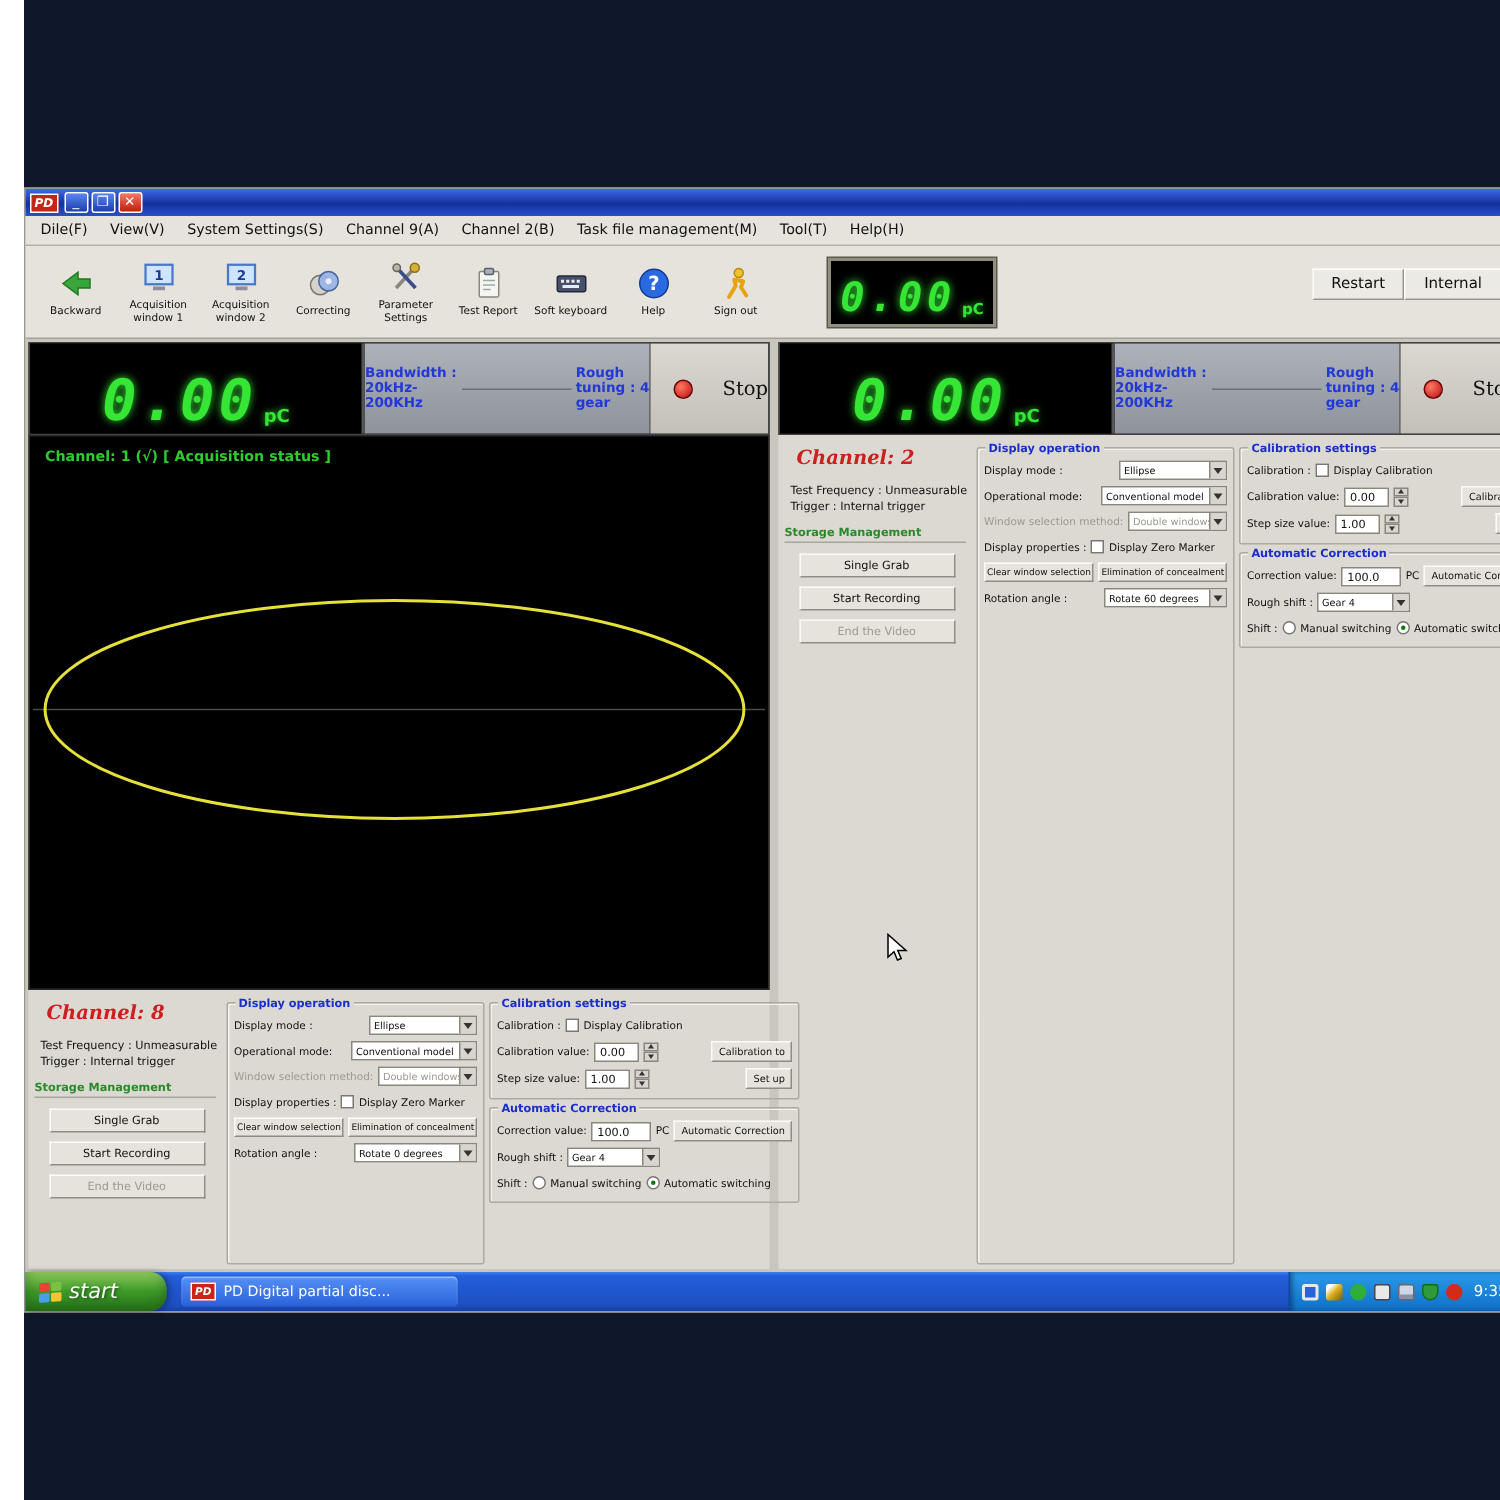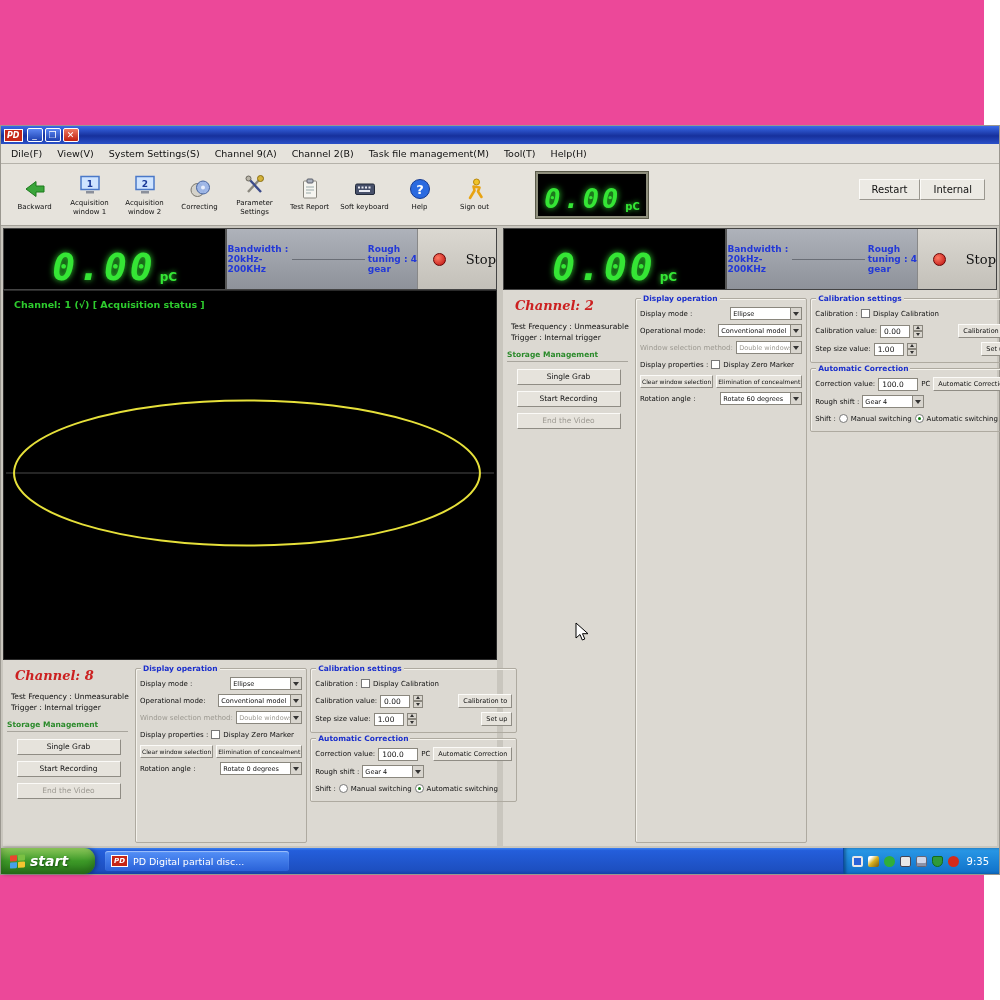--- a/index.html
+++ b/index.html
@@ -1,18 +1,18 @@
 <!DOCTYPE html>
 <html><head>
 <meta charset="utf-8">
 <style>
   * { margin:0; padding:0; box-sizing:border-box; }
   html,body { width:1000px; height:1000px; background:#ffffff; overflow:hidden;
     font-family:"DejaVu Sans", sans-serif; }
-  .page { position:relative; width:984px; height:1000px; background:#ec4899; }
+  .page { position:relative; width:984px; height:1000px; background:#0f172a;margin-left:16px; }
 
   
   .screen { position:absolute; left:0; top:125px; width:1000px; height:750px;
     background:#d9d6cf; border:1px solid #9a978f; display:flex; flex-direction:column; }
 
   
   .titlebar { height:18px; background:linear-gradient(180deg,#3a6ae8 0%,#16309c 55%,#2a50c8 100%);
     display:flex; align-items:center; padding:0 3px; color:#fff; flex:0 0 18px; }
   .app-icon { background:#c62616; color:#fff; font-size:8px; font-weight:bold; font-style:italic;
     padding:0 2px; margin-right:4px; border:1px solid #fff; line-height:11px; }
@@ -113,21 +113,21 @@
   .push-right { margin-left:auto; }
   .col-display { flex:0 0 168px; }
   .col-calib { flex:1; display:flex; flex-direction:column; }
   .half-btn { flex:1; font-size:6px; padding:2px 1px; }
 
   
   .taskbar { flex:0 0 26px; background:linear-gradient(180deg,#3a80f0 0%,#245edb 10%,#1d4fc0 85%,#1440a8 100%);
     display:flex; align-items:stretch; }
   .start-btn { width:94px; background:linear-gradient(180deg,#8cc75a 0%,#3d9a28 50%,#2f8a1e 100%);
     border-radius:0 11px 11px 0; display:flex; align-items:center; gap:5px; padding-left:9px;
-    color:#fff; font-weight:bold; font-style:italic; font-size:14px;
+    color:#fff; font-weight:normal; font-style:italic; font-size:14px;
     text-shadow:1px 1px 2px rgba(0,40,0,.6);
     box-shadow:inset 0 -5px 9px rgba(0,0,0,.28), 2px 0 4px rgba(0,0,0,.35); cursor:default; }
   .win-flag { width:15px; height:13px; display:grid; grid-template:1fr 1fr / 1fr 1fr; gap:1px;
     transform:skewY(-5deg); }
   .win-flag i { border-radius:1px; }
   .wf-r { background:#e8452f; } .wf-g { background:#7ac043; }
   .wf-b { background:#47a0e8; } .wf-y { background:#f4c530; }
   .task-item { margin:3px 0 3px 10px; width:184px; background:linear-gradient(180deg,#5490f7,#2a62d8);
     border-radius:3px; display:flex; align-items:center; gap:5px; padding:0 6px; color:#fff;
     font-size:9.5px; box-shadow:inset 0 1px 1px rgba(255,255,255,.45); white-space:nowrap;

